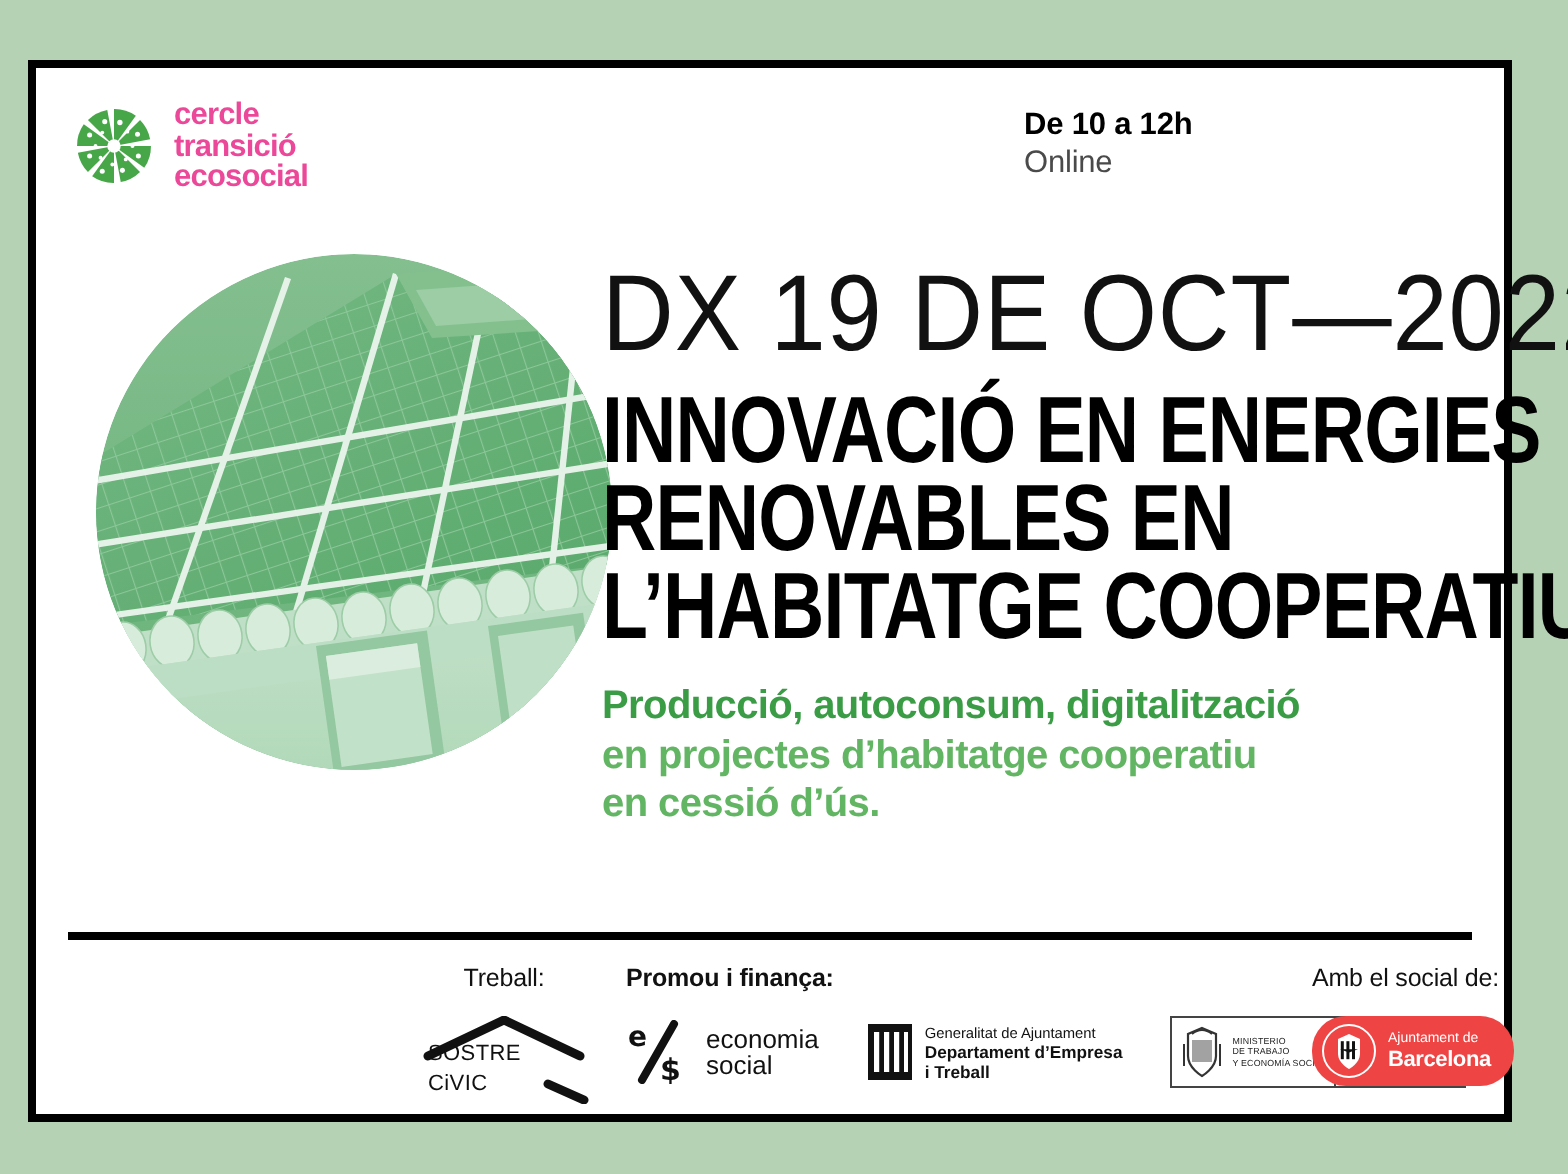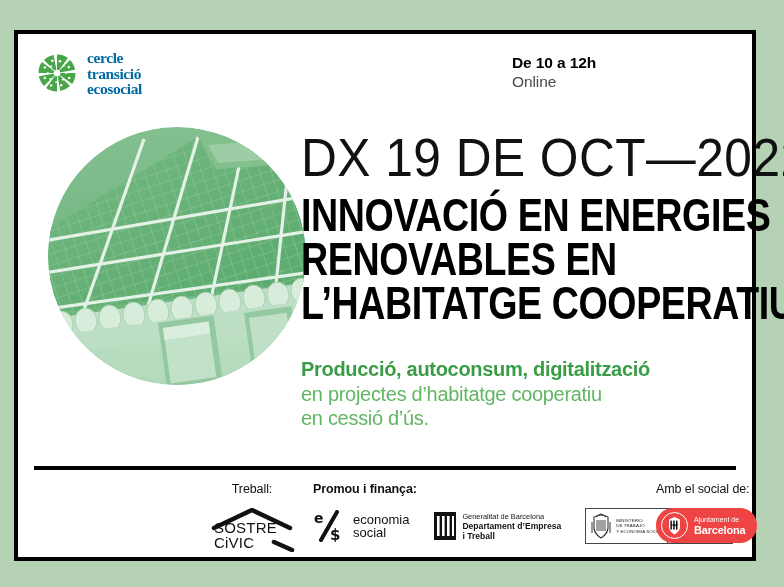--- a/index.html
+++ b/index.html
@@ -12,22 +12,22 @@
   .poster{
     position:absolute;left:14px;top:30px;width:742px;height:531px;
     background:#ffffff;border:4px solid #000;box-sizing:border-box;
   }
 
   
   .header{position:absolute;left:0;top:0;width:100%;height:78px;}
   .logo-block{position:absolute;left:18px;top:16px;display:flex;align-items:center;gap:9px;}
   .logo-mark{width:42px;height:42px;position:relative;flex:0 0 auto;}
   .logo-text{
-    color:#0369a1;font-weight:bold;font-size:15.5px;line-height:15.5px;
-    letter-spacing:-0.4px;font-family:Liberation Serif, serif;
+    color:#ec4899;font-weight:bold;font-size:15.5px;line-height:15.5px;
+    letter-spacing:-0.4px;font-family:Liberation Sans, sans-serif;
   }
   .logo-text div{white-space:nowrap;}
   .hdr-col{position:absolute;top:19px;}
   .hdr-col.c1{left:278px;}
   .hdr-col.c2{left:494px;}
   .hdr-strong{font-weight:bold;font-size:15.5px;color:#000;line-height:19px;white-space:nowrap;letter-spacing:-0.1px;}
   .hdr-sub{font-size:15.5px;color:#4a4a4a;line-height:19px;white-space:nowrap;letter-spacing:-0.1px;}
 
   
   .photo{
@@ -46,36 +46,36 @@
   }
   .title{
     margin-top:9px;
     font-family:"Liberation Sans Narrow","Liberation Sans",sans-serif;
     font-weight:bold;color:#000;
     font-size:47px;line-height:44px;letter-spacing:-0.5px;
     transform:scaleX(0.80);transform-origin:left top;
     width:125%;
   }
   .title div{white-space:nowrap;}
-  .sub{margin-top:32px;}
+  .sub{margin-top:16px;}
   .sub div{white-space:nowrap;letter-spacing:-0.3px;}
   .sub .b{color:#3b9c46;font-weight:bold;font-size:20px;line-height:24.5px;}
-  .sub .r{color:#62b563;font-weight:normal;font-size:20px;line-height:24.5px;}
+  .sub .r{color:#62b563;font-weight:bold;font-size:20px;line-height:24.5px;}
 
   
   .divider{position:absolute;left:16px;right:16px;top:432px;height:4px;background:#000;}
   .footer{position:absolute;left:0;top:440px;width:100%;height:88px;}
   .fgroup{position:absolute;top:8px;}
   .flabel{font-size:12.5px;color:#111;white-space:nowrap;letter-spacing:-0.1px;text-align:center;}
   .frow{margin-top:12px;display:flex;align-items:center;gap:10px;}
 
   
   .sostre{position:relative;width:92px;height:44px;}
   .sostre .sc-txt{position:absolute;left:8px;top:12px;font-family:"Liberation Sans",sans-serif;
-    font-size:15px;font-weight:normal;line-height:15px;color:#111;letter-spacing:0.2px;}
+    font-size:11px;font-weight:normal;line-height:15px;color:#111;letter-spacing:0.2px;}
   .sostre .sc-txt span{display:block;}
 
   
   .econo{display:flex;align-items:center;gap:6px;}
   .econo .pct{width:34px;height:32px;position:relative;}
   .econo .elabel{font-size:13px;font-weight:normal;line-height:13.5px;color:#111;}
 
   
   .gen{display:flex;align-items:center;gap:5px;}
   .gen-txt{font-size:7.4px;line-height:9px;color:#111;}
@@ -281,21 +281,21 @@
           <svg width="24" height="30" viewBox="0 0 24 30" aria-hidden="true">
             <rect x="1" y="1" width="22" height="28" fill="#111"></rect>
             <g fill="#fff">
               <rect x="4" y="5" width="2.6" height="20"></rect>
               <rect x="9" y="5" width="2.6" height="20"></rect>
               <rect x="14" y="5" width="2.6" height="20"></rect>
               <rect x="19" y="5" width="2" height="20"></rect>
             </g>
           </svg>
           <div class="gen-txt">
-            <div>Generalitat de Barcelona</div>
+            <div>Generalitat de Ajuntament</div>
             <div class="b">Departament d’Empresa</div>
             <div class="b">i Treball</div>
           </div>
         </div>
 
         <div class="minbox" style="margin-left:14px;">
           <div class="mleft">
             <svg width="22" height="26" viewBox="0 0 22 26" aria-hidden="true">
               <path d="M11 1 L18 4 L18 15 C18 21 11 25 11 25 C11 25 4 21 4 15 L4 4 Z" fill="none" stroke="#333" stroke-width="1.1"></path>
               <rect x="6" y="7" width="10" height="11" fill="#555" opacity="0.55"></rect>

